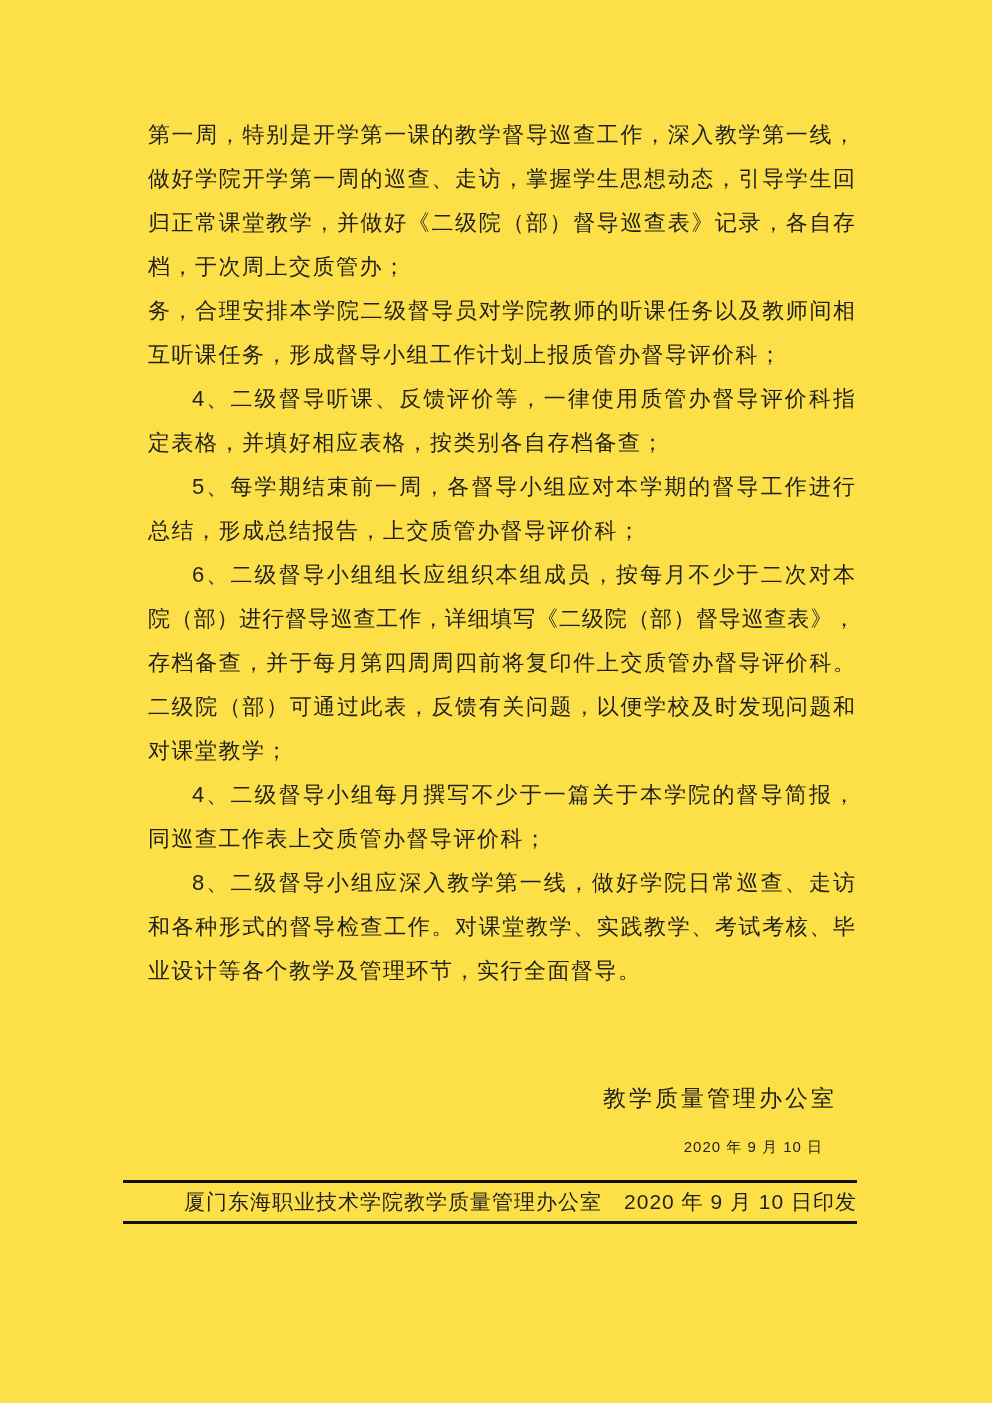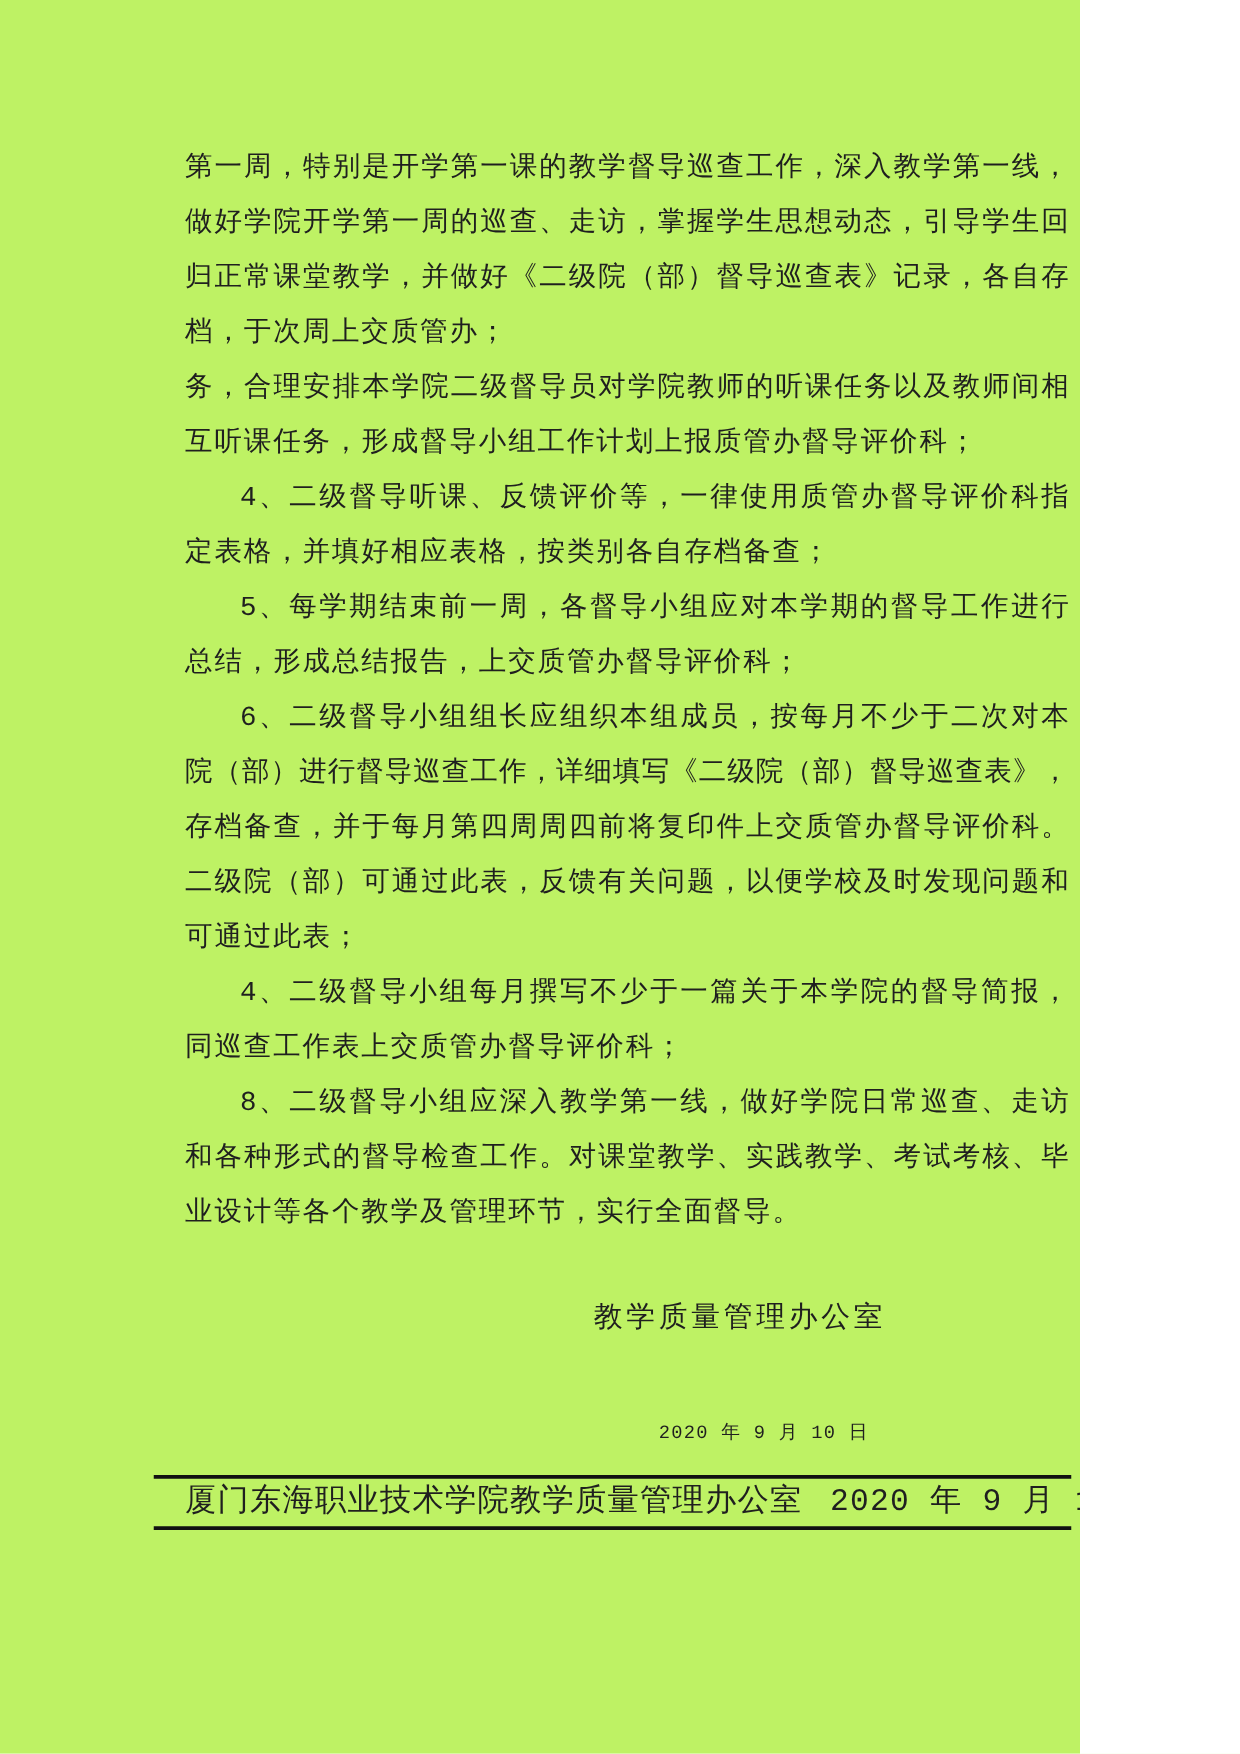--- a/index.html
+++ b/index.html
@@ -2,25 +2,25 @@
 <html><head>
 <meta charset="utf-8">
 <style>
   html, body {
     margin: 0;
     padding: 0;
     background: #ffffff;
   }
   .page {
     position: relative;
-    width: 864px;
+    width: 992px;
     height: 1403px;
-    background: #bef264;
+    background: #fde047;
     overflow: hidden;
-    font-family: Liberation Mono, monospace;
+    font-family: Liberation Sans, sans-serif;
     color: #1f1f1f;
   }
   .body-text {
     position: absolute;
     left: 148px;
     top: 113px;
     width: 707px;
     font-size: 22px;
     line-height: 44px;
   }
@@ -31,21 +31,21 @@
   }
   .line.indent {
     text-indent: 2em;
   }
   .line.last {
     text-align-last: left;
     letter-spacing: 1.5px;
   }
   .signature {
     position: absolute;
-    top: 1033px;
+    top: 1076px;
     right: 155px;
     font-size: 23px;
     line-height: 44px;
     letter-spacing: 3px;
     white-space: nowrap;
   }
   .date-line {
     position: absolute;
     top: 1125px;
     right: 169px;
@@ -59,24 +59,25 @@
     left: 123px;
     top: 1180px;
     width: 734px;
   }
   .footer .rule {
     height: 3px;
     background: #111111;
   }
   .footer-text {
     padding-left: 25px;
-    font-size: 25px;
+    font-size: 21px;
     line-height: 38px;
     letter-spacing: 1px;
     white-space: nowrap;
+    text-align: right;
   }
   .footer-gap {
     display: inline-block;
     width: 22px;
   }
 </style>
 </head>
 <body>
 
 <div class="page">
@@ -89,21 +90,21 @@
       <div class="line">务，合理安排本学院二级督导员对学院教师的听课任务以及教师间相</div>
       <div class="line last">互听课任务，形成督导小组工作计划上报质管办督导评价科；</div>
       <div class="line indent">4、二级督导听课、反馈评价等，一律使用质管办督导评价科指</div>
       <div class="line last">定表格，并填好相应表格，按类别各自存档备查；</div>
       <div class="line indent">5、每学期结束前一周，各督导小组应对本学期的督导工作进行</div>
       <div class="line last">总结，形成总结报告，上交质管办督导评价科；</div>
       <div class="line indent">6、二级督导小组组长应组织本组成员，按每月不少于二次对本</div>
       <div class="line">院（部）进行督导巡查工作，详细填写《二级院（部）督导巡查表》，</div>
       <div class="line">存档备查，并于每月第四周周四前将复印件上交质管办督导评价科。</div>
       <div class="line">二级院（部）可通过此表，反馈有关问题，以便学校及时发现问题和</div>
-      <div class="line last">可通过此表；</div>
+      <div class="line last">对课堂教学；</div>
       <div class="line indent">4、二级督导小组每月撰写不少于一篇关于本学院的督导简报，</div>
       <div class="line last">同巡查工作表上交质管办督导评价科；</div>
       <div class="line indent">8、二级督导小组应深入教学第一线，做好学院日常巡查、走访</div>
       <div class="line">和各种形式的督导检查工作。对课堂教学、实践教学、考试考核、毕</div>
       <div class="line last">业设计等各个教学及管理环节，实行全面督导。</div>
     </div>
 
   <div class="signature">教学质量管理办公室</div>
 
   <div class="date-line">2020 年 9 月 10 日</div>

